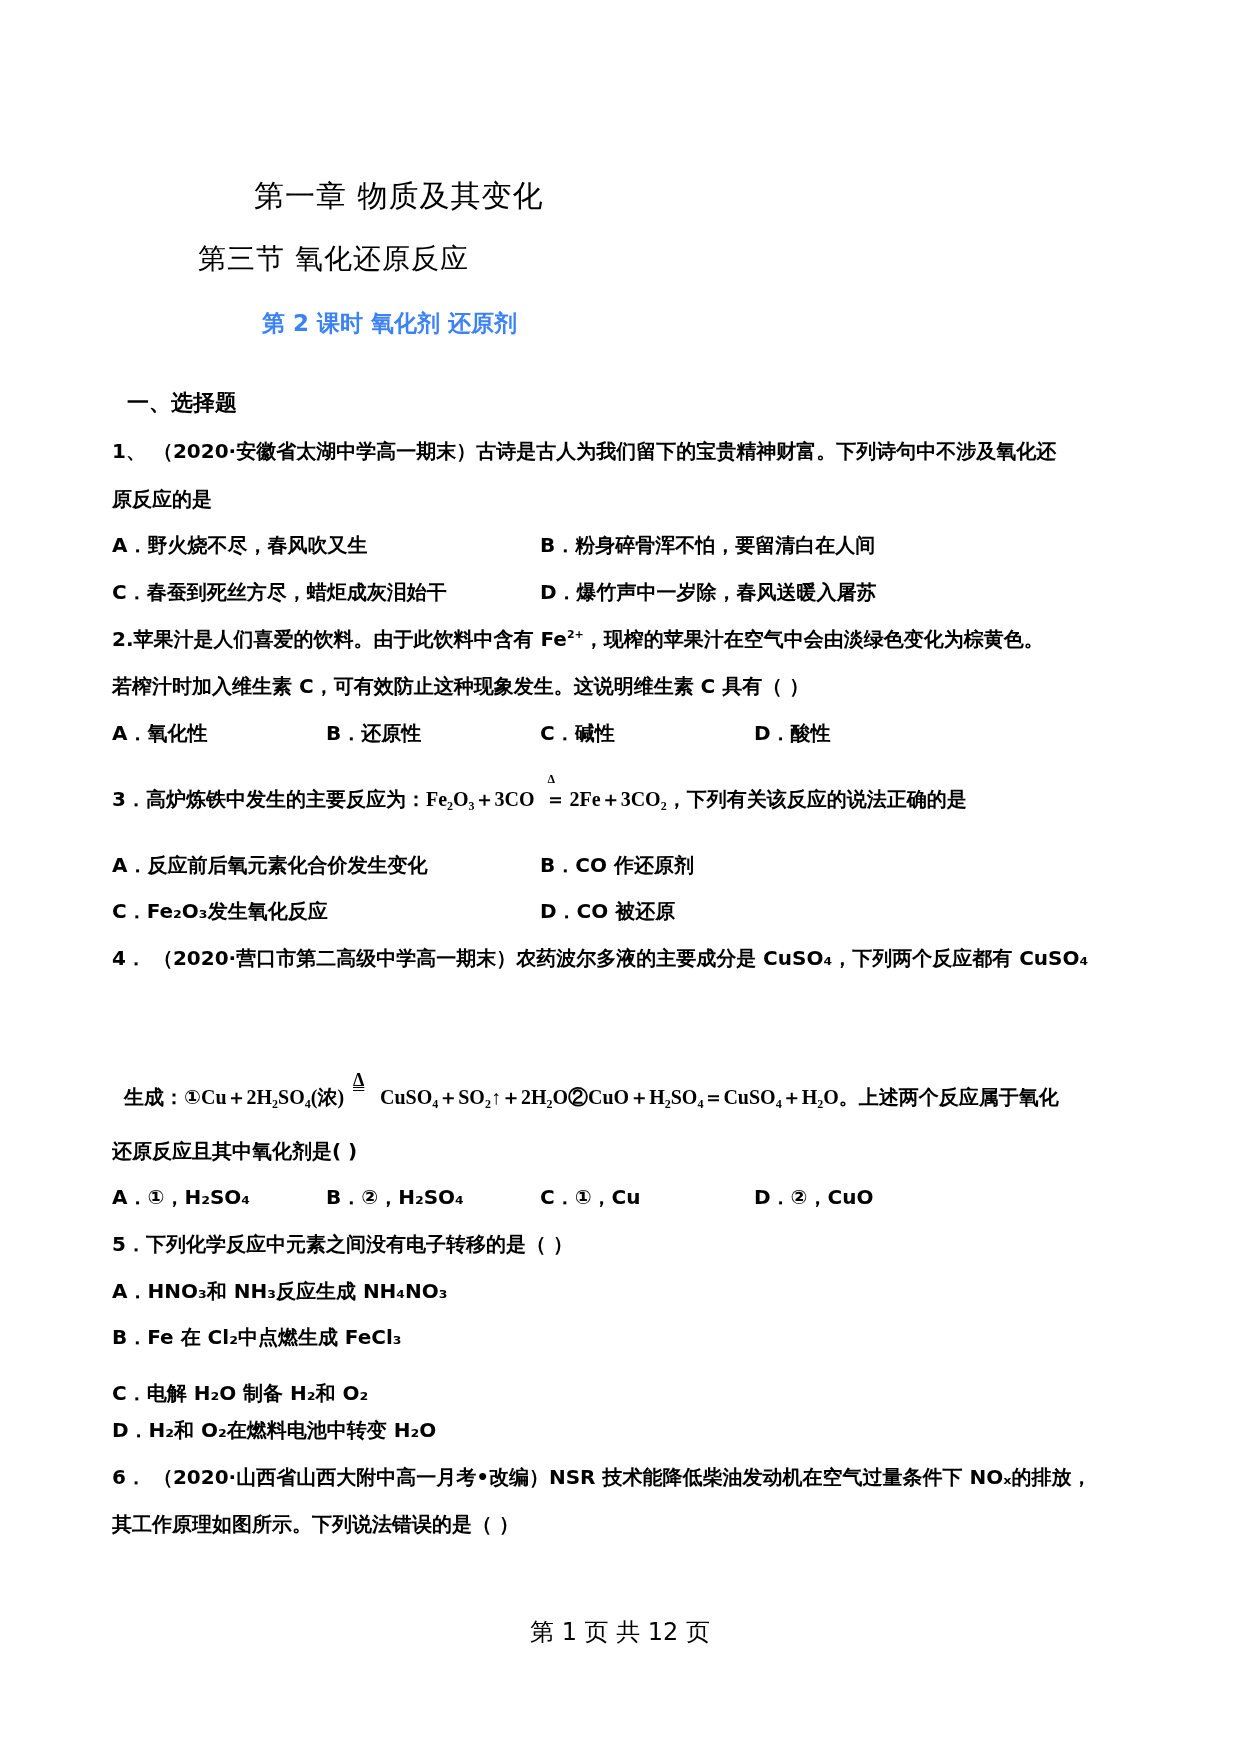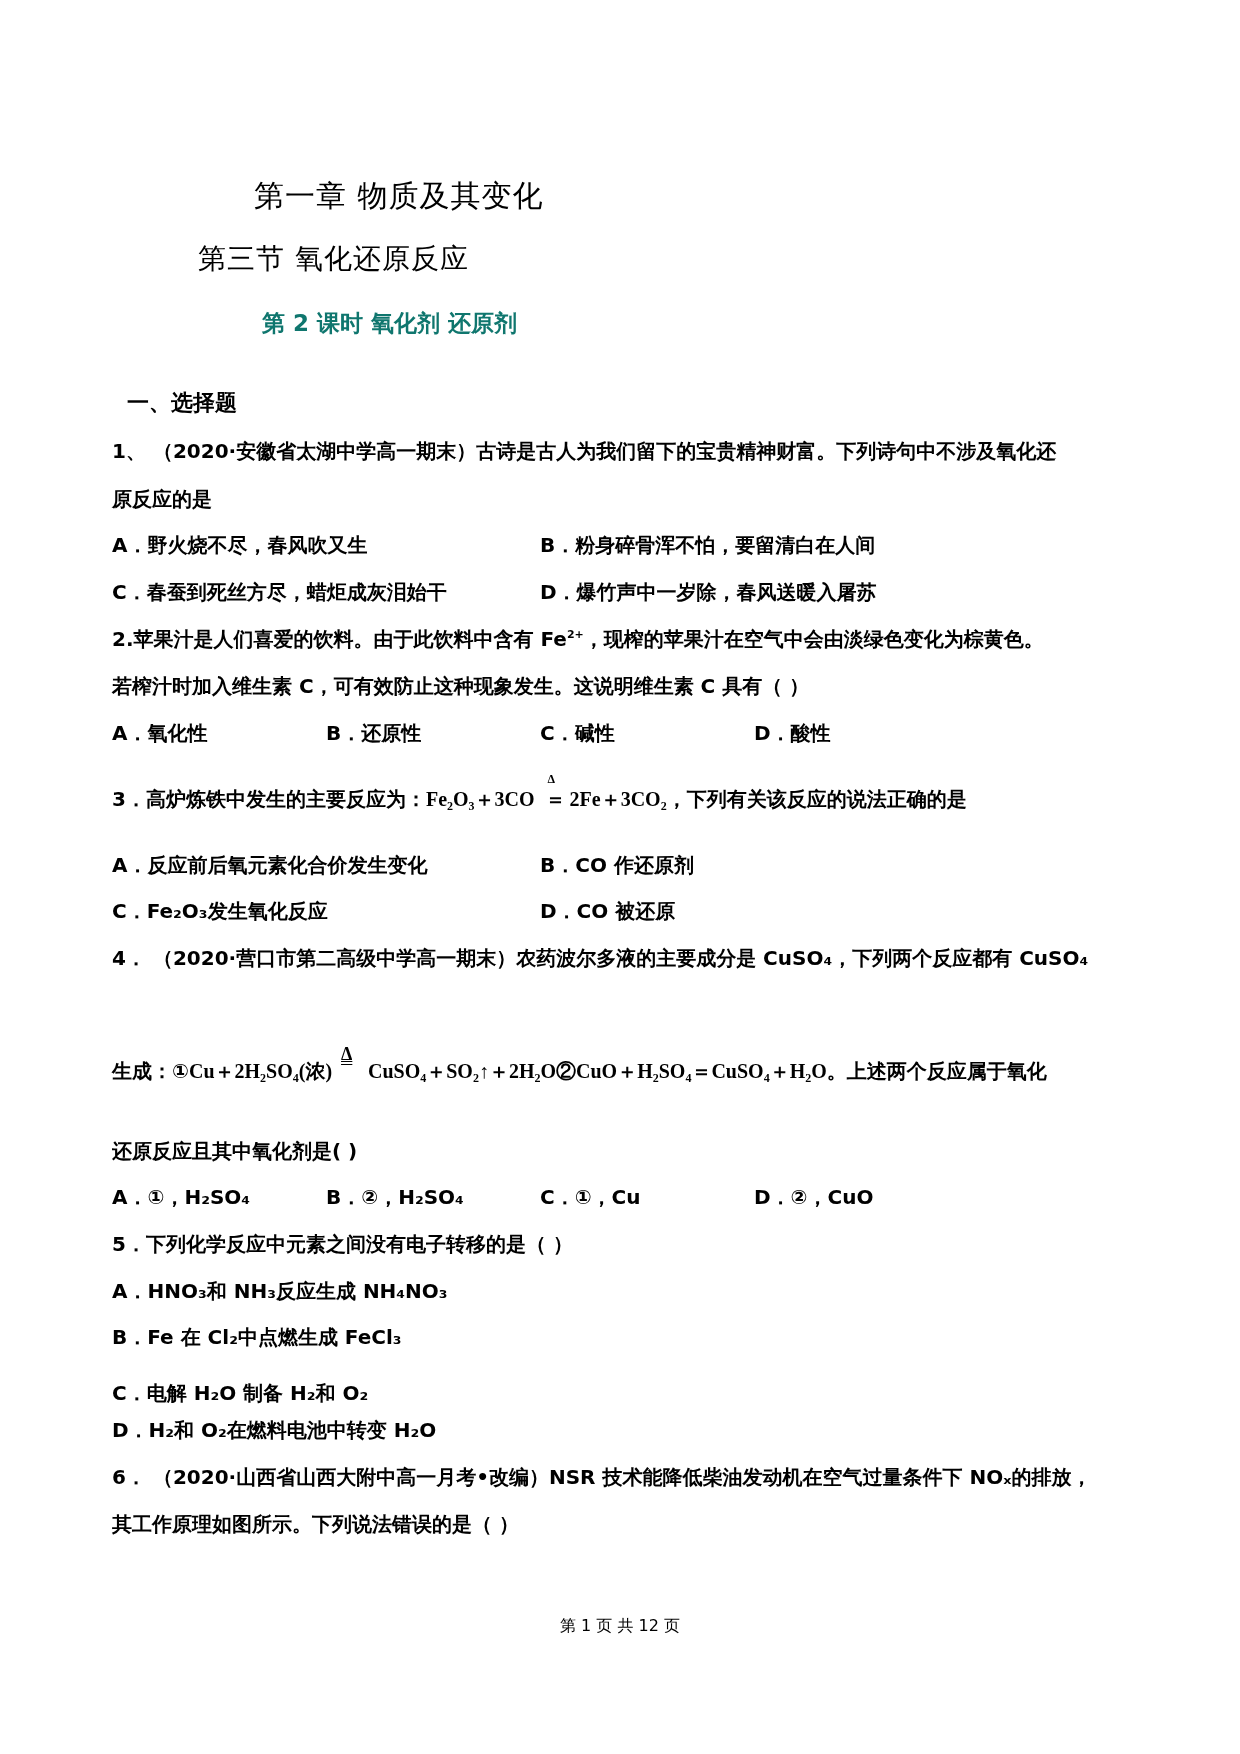--- a/index.html
+++ b/index.html
@@ -1,28 +1,28 @@
 <!DOCTYPE html>
 <html><head>
   <meta charset="utf-8">
   <style>
     html, body { margin: 0; padding: 0; background: #ffffff; }
     body { width: 1240px; height: 1754px; position: relative; overflow: hidden;
            font-family: "Liberation Serif", "DejaVu Serif", serif; color: #000; }
     .abs { position: absolute; white-space: nowrap; }
     .h1 { font-family: "DejaVu Sans", sans-serif; font-size: 30px; left: 254px; top: 176px; letter-spacing: 1px; }
     .h2 { font-family: "DejaVu Sans", sans-serif; font-size: 28px; left: 198px; top: 240px; letter-spacing: 1px; }
-    .h3 { font-family: "DejaVu Sans", sans-serif; font-size: 23px; font-weight: bold; color: #0f766e; left: 262px; top: 308px; }
+    .h3 { font-family: "DejaVu Sans", sans-serif; font-size: 23px; font-weight: bold; color: #3b82f6; left: 262px; top: 308px; }
     .sec { font-family: "DejaVu Sans", sans-serif; font-size: 22px; font-weight: bold; left: 112px; top: 388px; margin-left: 15px; }
     .line { font-family: "DejaVu Sans", sans-serif; font-size: 20px; font-weight: bold; left: 112px; }
     .line b, .chem { font-family: Liberation Serif, serif; font-weight: bold; }
     sup { font-size: 0.55em; vertical-align: 0.7em; }
     .opt { position: absolute; font-family: "DejaVu Sans", sans-serif; font-size: 20px; font-weight: bold; white-space: nowrap; }
     .delta { position: absolute; font-size: 12px; font-family: "Liberation Serif", serif; }
-    .footer { font-family: "DejaVu Sans", sans-serif; font-size: 16px; left: 0; width: 1240px; text-align: center; top: 1616px; }
+    .footer { font-family: "DejaVu Sans", sans-serif; font-size: 24px; left: 0; width: 1240px; text-align: center; top: 1616px; }
   </style>
 </head>
 <body>
 
 <div>
 
   <div class="abs h1">第一章  物质及其变化</div>
   <div class="abs h2">第三节  氧化还原反应</div>
   <div class="abs h3">第 2 课时  氧化剂  还原剂</div>
 
@@ -63,21 +63,21 @@
     <div class="opt" style="left:540px; top:852px;"><span>B．</span><span>CO 作还原剂</span></div>
     <div class="opt" style="left:112px; top:898px;"><span>C．</span><span>Fe₂O₃发生氧化反应</span></div>
     <div class="opt" style="left:540px; top:898px;"><span>D．</span><span>CO 被还原</span></div>
   </div>
 
   <div>
     <div class="abs line" style="top:945px;">
       <span>4．</span>
       <span>（2020·营口市第二高级中学高一期末）</span><span>农药波尔多液的主要成分是 CuSO₄，下列两个反应都有 CuSO₄</span>
     </div>
-    <div class="abs line" style="top:1058px;">
+    <div class="abs line" style="top:1084px;margin-left:12px;">
       <span>生成：①</span><span class="chem">Cu＋2H₂SO₄(浓)</span>
       <span style="position:relative; display:inline-block; width:22px;">
         <span style="position:absolute; left:2px; top:-34px; font-size:18px; font-family:'Liberation Serif',serif; text-decoration: underline double;">Δ</span>
       </span>
       <span class="chem">CuSO₄＋SO₂↑＋2H₂O</span><span class="chem">②CuO＋H₂SO₄＝CuSO₄＋H₂O</span><span>。上述两个反应属于氧化</span>
     </div>
     <div class="abs line" style="top:1138px;">还原反应且其中氧化剂是(        )</div>
     <div class="opt" style="left:112px; top:1184px;"><span>A．</span><span>①，H₂SO₄</span></div>
     <div class="opt" style="left:326px; top:1184px;"><span>B．</span><span>②，H₂SO₄</span></div>
     <div class="opt" style="left:540px; top:1184px;"><span>C．</span><span>①，Cu</span></div>

